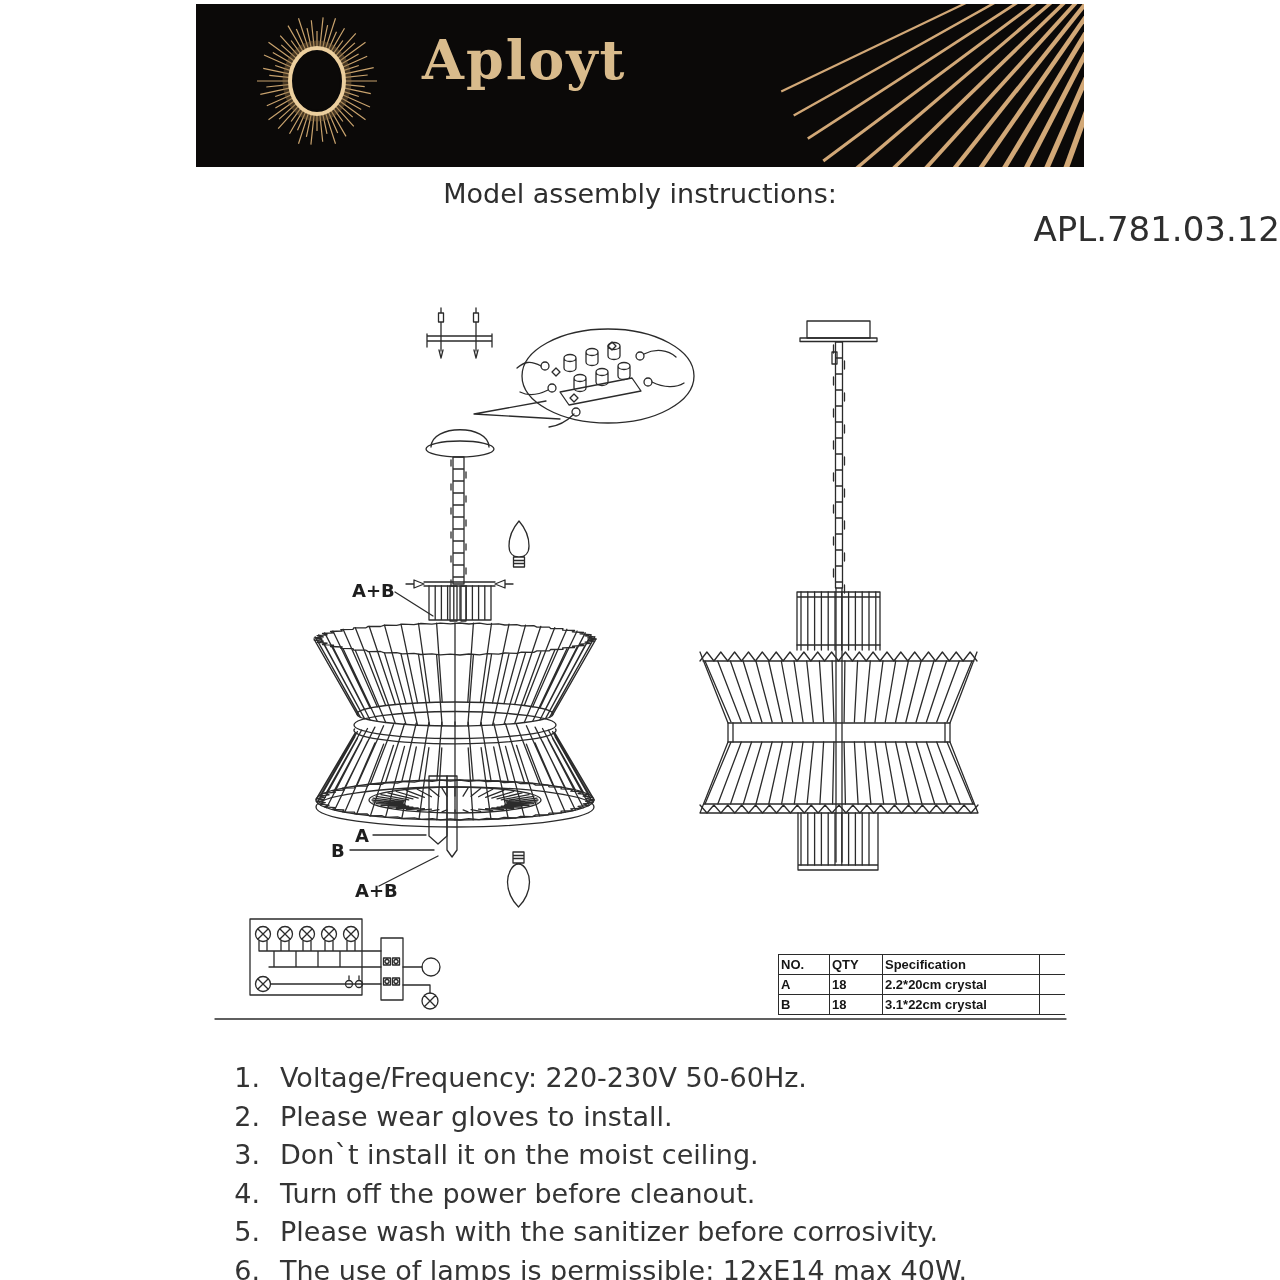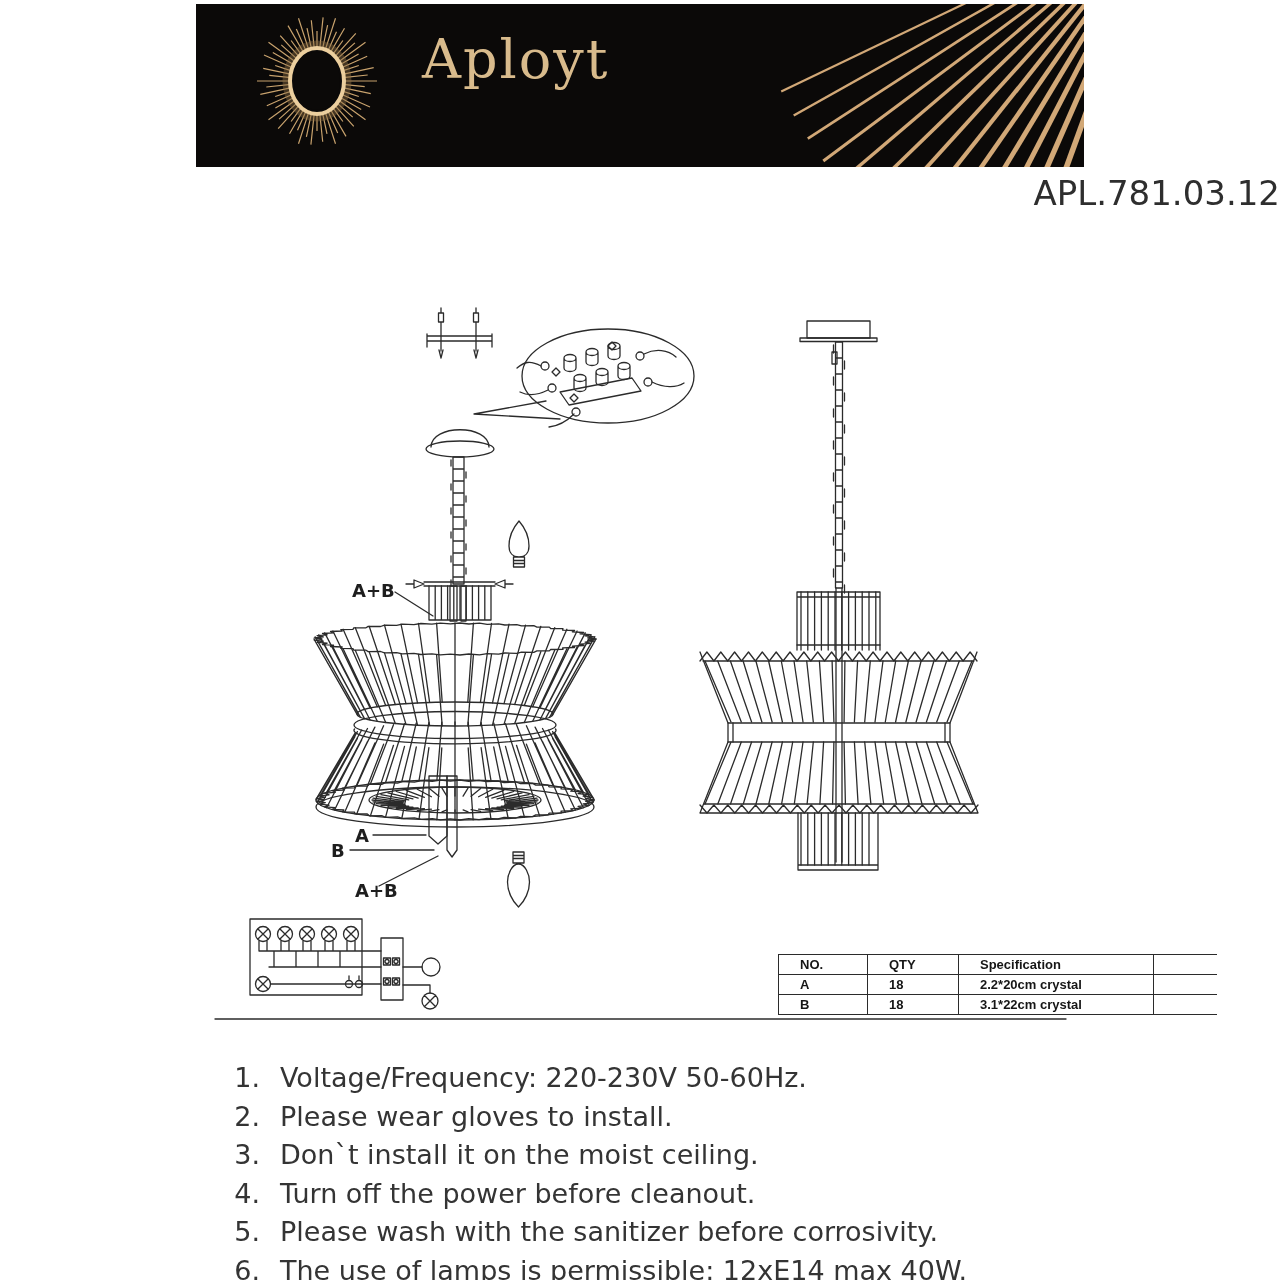--- a/index.html
+++ b/index.html
@@ -2,35 +2,35 @@
 <html><head>
 <meta charset="utf-8">
 <style>
   html,body{margin:0;padding:0;background:#fff;}
   .page{position:relative;width:1280px;height:1280px;background:#ffffff;overflow:hidden;
         font-family:"DejaVu Sans",sans-serif;color:#333;}
   
   .banner{position:absolute;left:196px;top:4px;width:888px;height:163px;background:#0b0908;overflow:hidden;}
   .banner svg{position:absolute;left:0;top:0;}
   .brand{position:absolute;left:226px;top:24px;font-family:"DejaVu Serif",serif;
-         font-size:54px;font-weight:400;color:#d9bb8c;letter-spacing:2px;}
+         font-size:54px;font-weight:700;color:#d9bb8c;letter-spacing:2px;}
   
   .title-block{position:absolute;top:176px;left:0;width:100%;text-align:center;
                color:#2e2e2e;font-weight:500;}
   .title-line1{font-size:27px;line-height:36px;}
   .title-line2{font-size:34px;line-height:35px;text-align:right;}
   
   .art{position:absolute;left:0;top:0;}
   .ink path,.ink ellipse,.ink rect,.ink line,.ink circle{stroke:#2b2b2b;stroke-width:1.3;fill:none;
        stroke-linecap:round;stroke-linejoin:round;}
   .lbl{font-family:"DejaVu Sans",sans-serif;font-size:18px;font-weight:bold;fill:#1e1e1e;stroke:none;}
   
   .spec-table{position:absolute;left:778px;top:954px;border-collapse:collapse;
       font-family:"Liberation Sans",sans-serif;font-size:13px;font-weight:bold;color:#161616;}
-  .spec-table th,.spec-table td{border:1.6px solid #2b2b2b;padding:0 21px;height:19px;
+  .spec-table th,.spec-table td{border:1.6px solid #2b2b2b;padding:0 2px;height:19px;
       text-align:left;white-space:nowrap;font-weight:bold;margin-top:16px;}
   .spec-table .c1{width:46px}.spec-table .c2{width:48px}.spec-table .c3{width:152px}
   .spec-table .cx{width:21px;border-right:none;}
   
   .instructions{position:absolute;left:214px;top:1059px;font-size:27px;line-height:38.6px;color:#343434;}
   .item{display:flex;}
   .item .num{width:46px;text-align:right;margin-right:20px;flex:none;}
 </style>
 </head>
 <body>
@@ -58,20 +58,21 @@
           <line x1="964" y1="-94" x2="627.3" y2="157.0" stroke="#d2a877" stroke-width="3.1"></line>
           <line x1="964" y1="-94" x2="611.8" y2="134.7" stroke="#d2a877" stroke-width="2.8"></line>
           <line x1="964" y1="-94" x2="597.7" y2="111.5" stroke="#d2a877" stroke-width="2.5"></line>
           <line x1="964" y1="-94" x2="585.2" y2="87.5" stroke="#d2a877" stroke-width="2.2"></line>
         </g>
     </svg>
     <span class="brand">Aployt</span>
   </div>
 
   <div class="title-block">
+    <div class="title-line1">Model assembly instructions:</div>
     <div class="title-line2">APL.781.03.12</div>
   </div>
 
   <svg class="art ink" width="1280" height="1280" viewBox="0 0 1280 1280">
 
     <g>
 
       <path d="M427,336 H492 M427,341 H492 M427,334 V347 M492,334 V347"></path>
       <path d="M438.5,313 h5 v9 h-5 Z M441,308 v5 M441,322 V351 M439,350 L441,358 L443,350"></path>
       <path d="M473.5,313 h5 v9 h-5 Z M476,308 v5 M476,322 V351 M474,350 L476,358 L478,350"></path>

